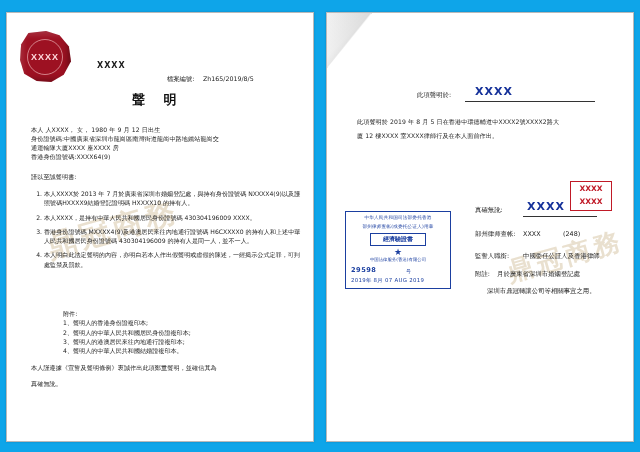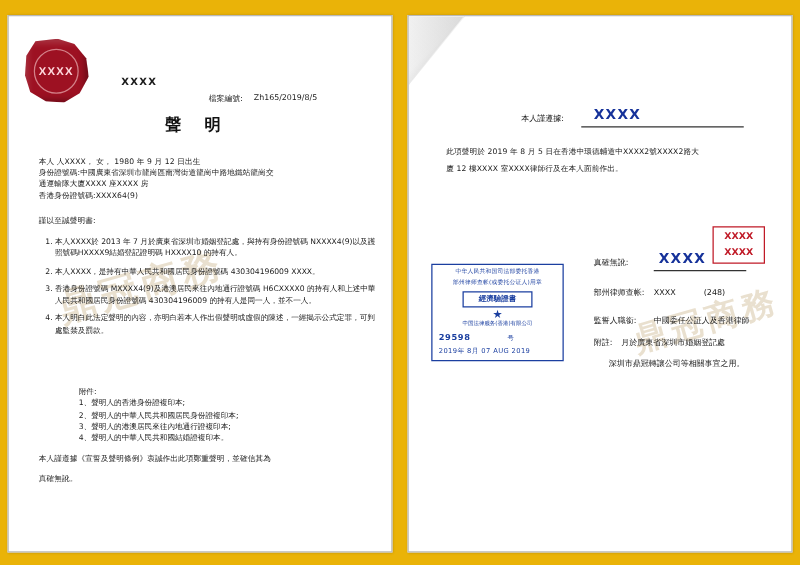--- a/index.html
+++ b/index.html
@@ -10,21 +10,21 @@
   body {
     width: 640px;
     height: 452px;
     font-family: "Liberation Sans", sans-serif;
     overflow: hidden;
   }
   #stage {
     position: relative;
     width: 640px;
     height: 452px;
-    background: #eab308;
+    background: #0ea5e9;
   }
 
   
   .page {
     position: absolute;
     background: #ffffff;
     border: 1px solid #b9b9b9;
     box-shadow: 0 0 2px rgba(0,0,0,0.18);
     overflow: hidden;
   }
@@ -309,21 +309,21 @@
     <div class="body-txt" style="left:24px; top:350px;">本人謹遵據《宣誓及聲明條例》衷誠作出此項鄭重聲明，並確信其為</div>
     <div class="body-txt" style="left:24px; top:366px;">真確無訛。</div>
   </div>
 
   <div class="page" id="page-right">
 
     <div class="curl"></div>
 
     <div class="watermark wm-r1">鼎冠商務</div>
 
-    <div class="txt" style="left:90px; top:78px; font-size:6.4px;">本人謹遵據:</div>
+    <div class="txt" style="left:90px; top:78px; font-size:6.4px;">此項聲明於:</div>
     <div class="sig-hand" style="left:148px; top:72px;">XXXX</div>
     <div class="sig-line" style="left:138px; top:88px; width:130px;"></div>
 
     <div class="body-txt" style="left:30px; top:104px;">此項聲明於 2019 年 8 月 5 日在香港中環德輔道中XXXX2號XXXX2路大</div>
     <div class="body-txt" style="left:30px; top:118px;">廈 12 樓XXXX 室XXXX律師行及在本人面前作出。</div>
 
     <div id="red-box">
       <div class="rb-line">XXXX</div>
       <div class="rb-line">XXXX</div>
     </div>

